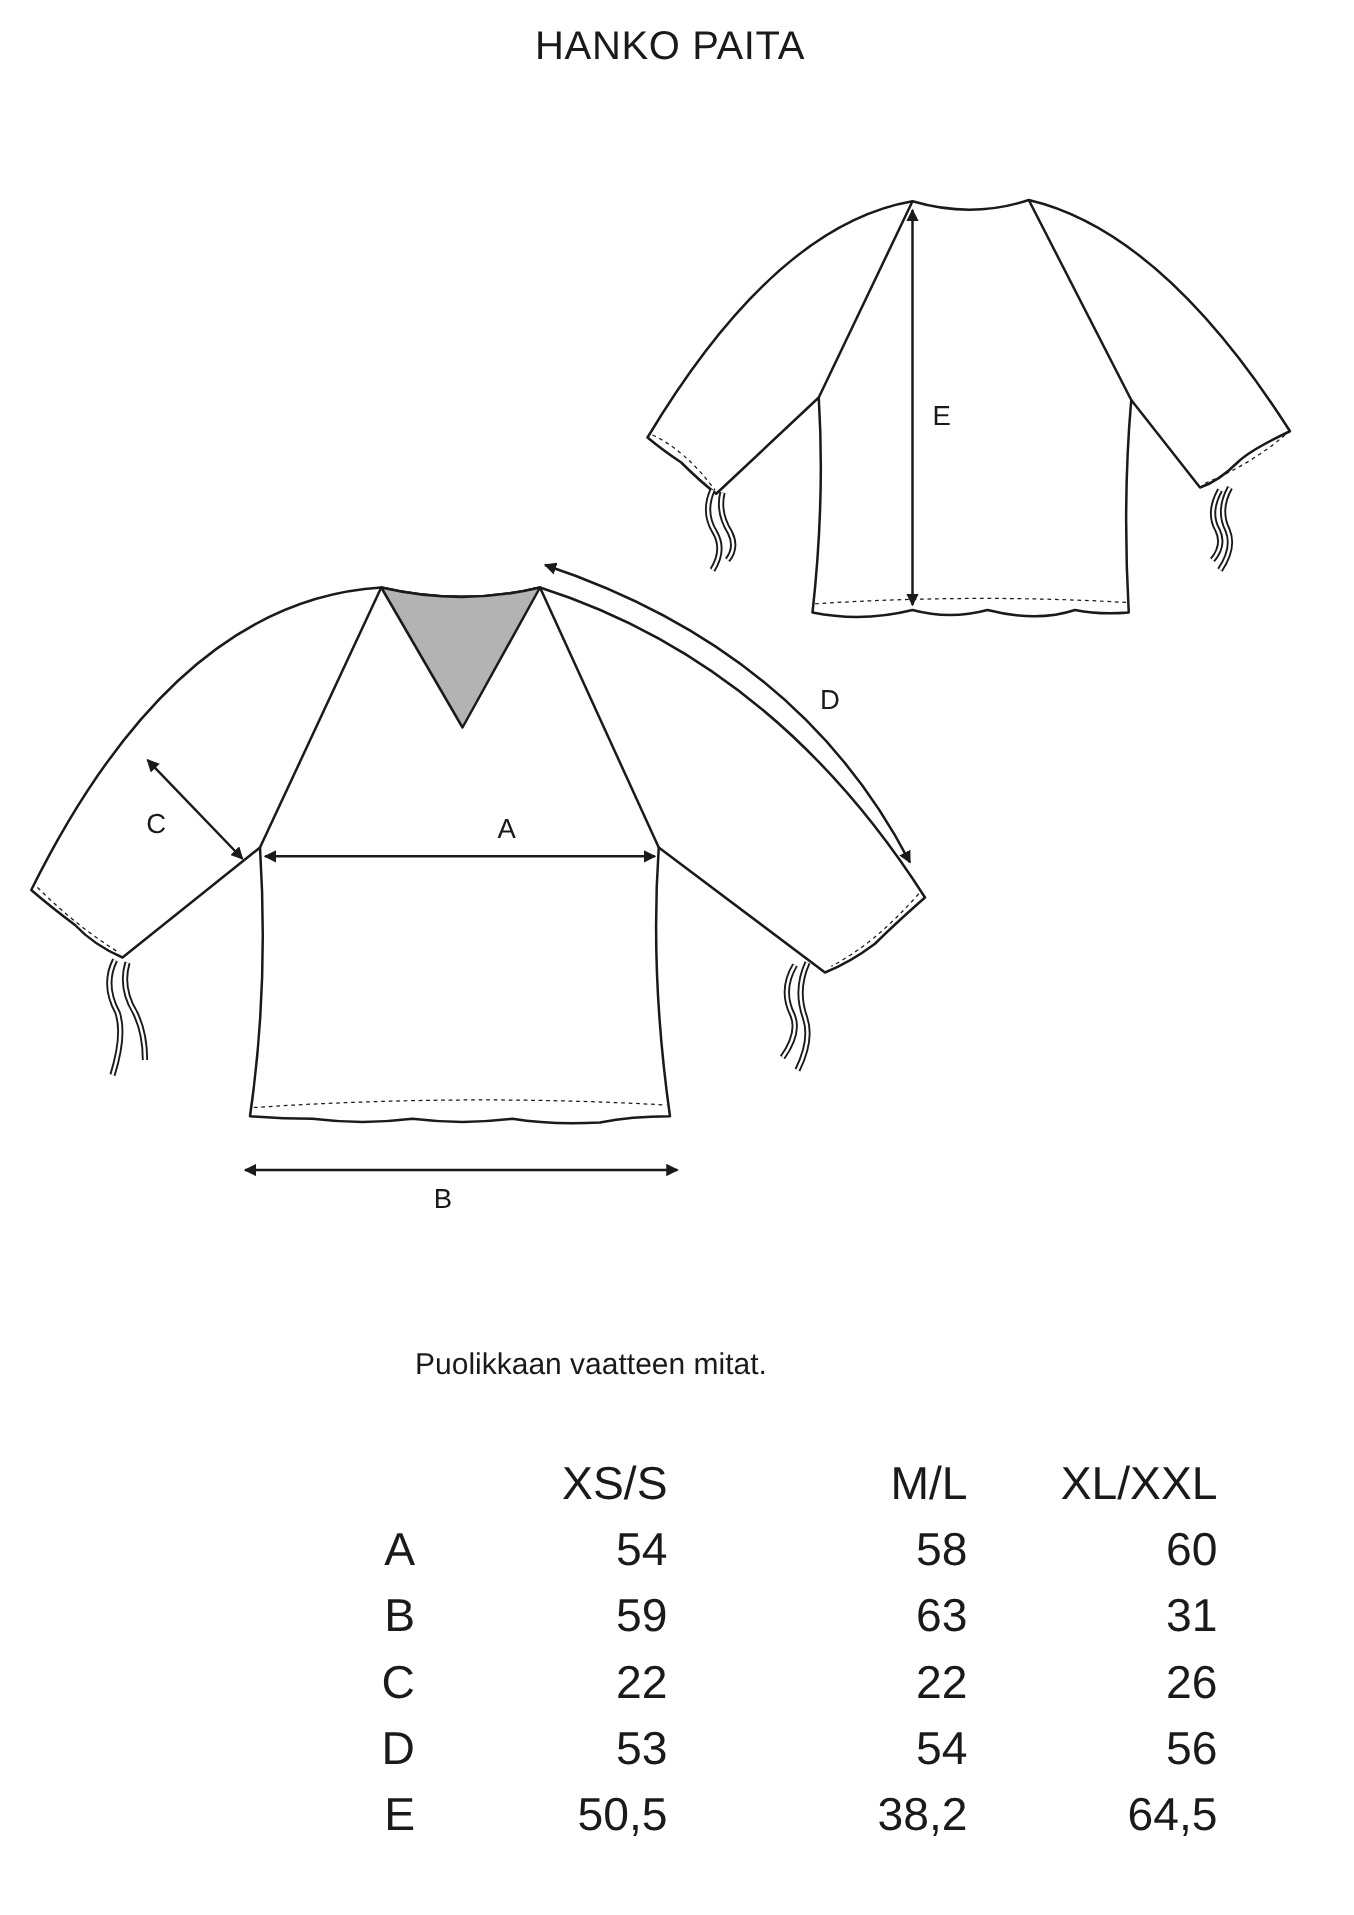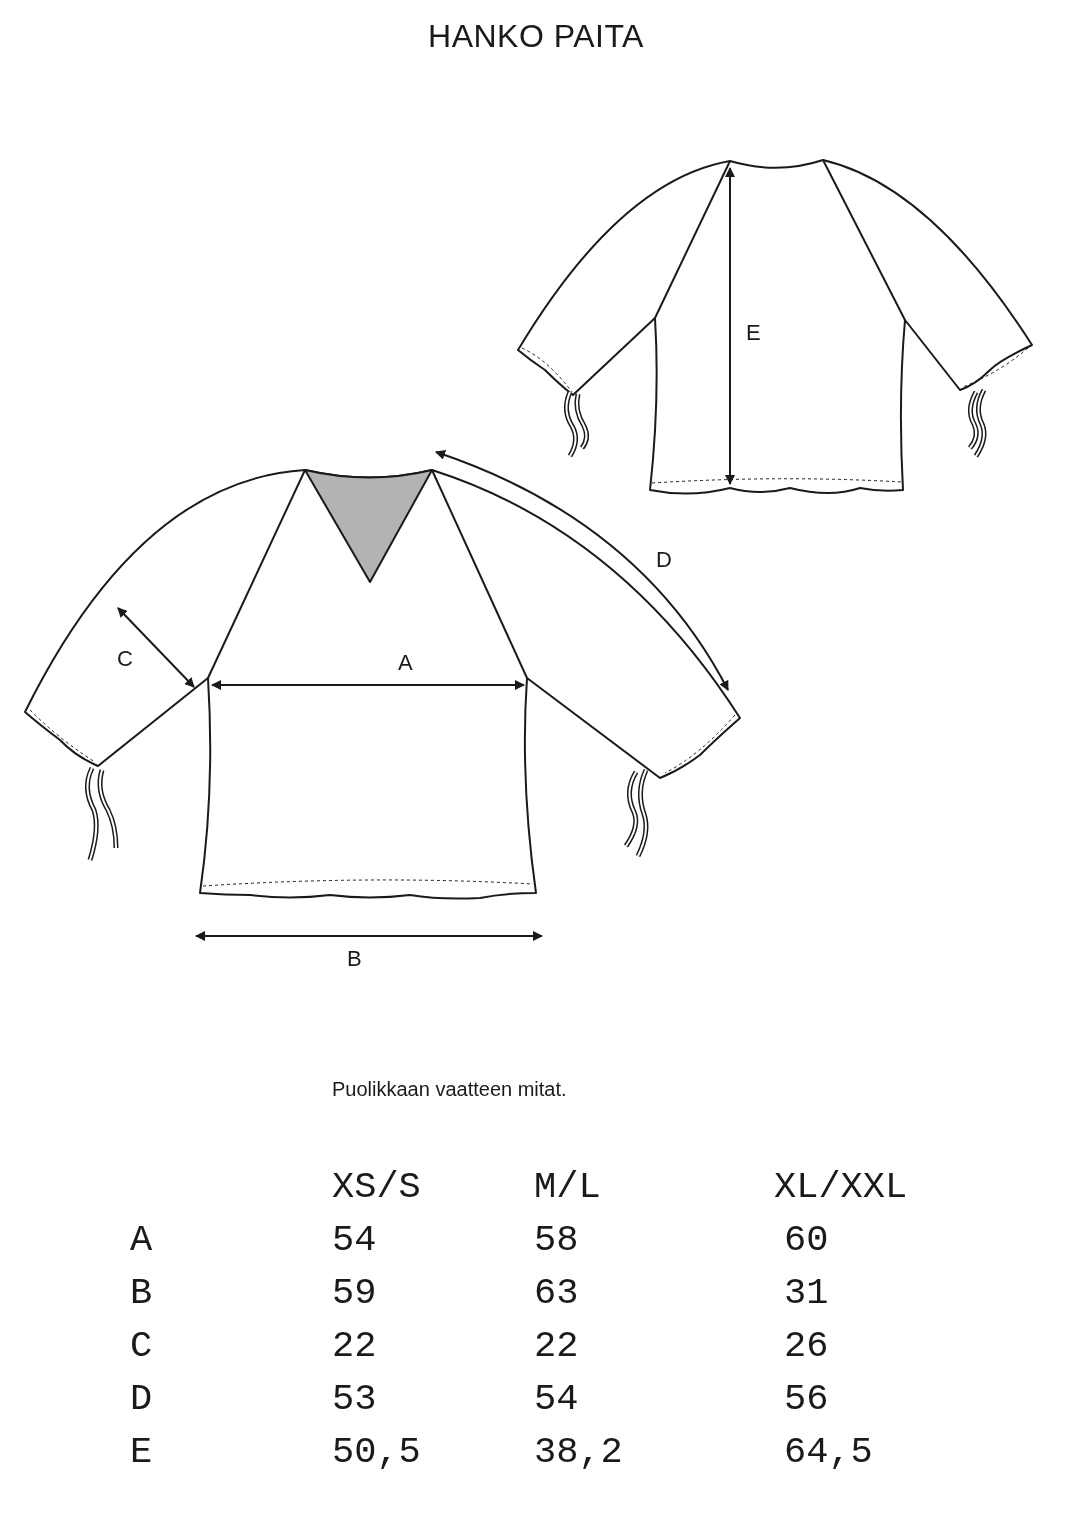--- a/index.html
+++ b/index.html
@@ -2,23 +2,23 @@
 <html><head>
 <meta charset="utf-8">
 <style>
   html, body { margin: 0; padding: 0; background: #ffffff; }
   body { width: 1083px; height: 1532px; position: relative; overflow: hidden;
          font-family: "Liberation Sans", "DejaVu Sans", sans-serif; color: #1a1a1a; }
   .title { position: absolute; left: 0; width: 1072px; top: 18px; text-align: center;
            font-size: 32px; letter-spacing: 0.5px; font-weight: 400; }
   svg.drawing { position: absolute; left: 0; top: 0; }
   .lbl { font-family: "Liberation Sans", "DejaVu Sans", sans-serif; font-size: 22px; fill: #1a1a1a; }
-  .subtitle { position: absolute; left: 332px; top: 1078px; font-size: 20px; }
+  .subtitle { position: absolute; left: 332px; top: 1078px; font-size: 24px; }
   .size-table { position: absolute; left: 130px; top: 1160px; border-collapse: collapse; font-size: 37px; }
-  .size-table td, .size-table th { padding: 0; height: 53px; text-align: left; font-weight: 400; vertical-align: middle; font-family: Liberation Mono, monospace; }
+  .size-table td, .size-table th { padding: 0; height: 53px; text-align: right; font-weight: 400; vertical-align: middle; }
   .c0 { width: 202px; }
   .c1 { width: 202px; }
   .c2 { width: 240px; }
   .c3 { width: 200px; margin-left: 16px; }
   .indent { padding-left: 10px !important; }
 </style>
 </head>
 <body>
 
 <div class="title">HANKO PAITA</div>

